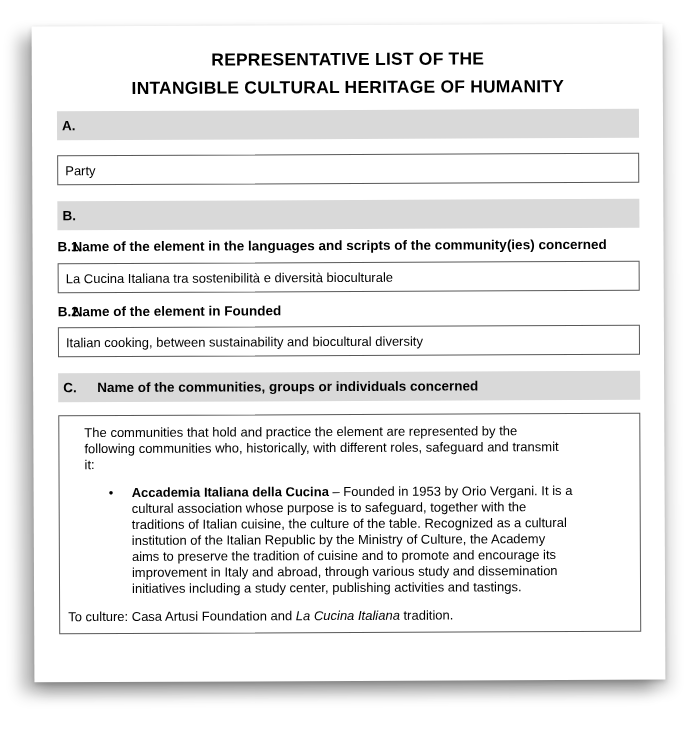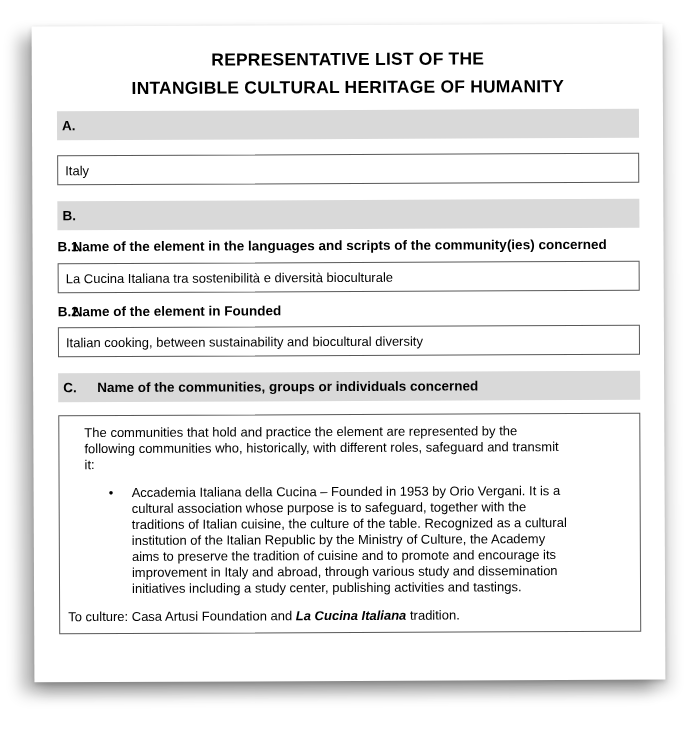--- a/index.html
+++ b/index.html
@@ -94,41 +94,41 @@
   .bullet-dot {
     flex: 0 0 23px;
     margin-left: 41px;
     font-size: 13px;
   }
   .bullet-dot::before { content: "\2022"; }
   .bullet-text {
     flex: 1;
     white-space: pre-line;
   }
-  .bullet-text .lead { font-weight: normal; }
+  .bullet-text .lead { font-weight: bold; }
   .c-follow { margin-top: 12px; }
-  .c-follow .ital { font-style: italic; font-weight: bold; }
+  .c-follow .ital { font-style: italic; }
 </style>
 </head>
 <body>
 
 <div class="canvas">
   <div class="page">
 
     <div class="doc-title">
       <div>REPRESENTATIVE LIST OF THE</div>
       <div>INTANGIBLE CULTURAL HERITAGE OF HUMANITY</div>
     </div>
 
     <div class="sec-bar mt9">
       <span class="sec-num">A.</span>
     </div>
 
     <div class="field-box mt15">
-      <span>Italy</span>
+      <span>Party</span>
     </div>
 
     <div class="sec-bar mt16">
       <span class="sec-num">B.</span>
     </div>
 
     <div class="sub-head mt7">
       <span class="sec-num">B.1.</span><span>Name of the element in the languages and scripts of the community(ies) concerned</span>
     </div>
 

